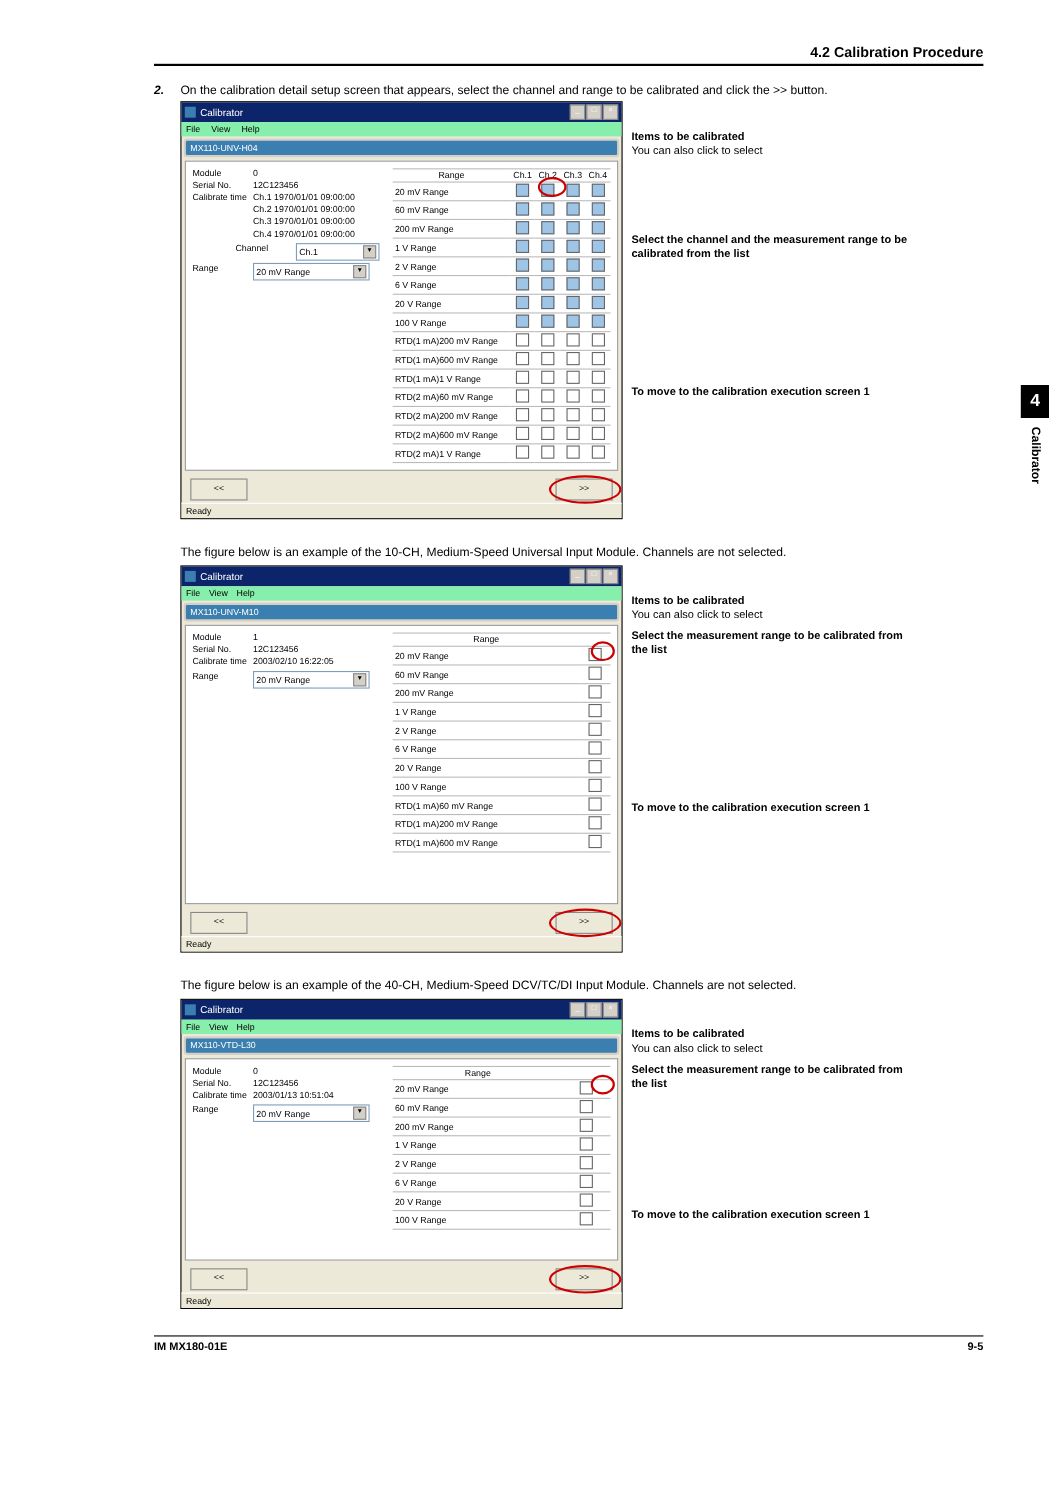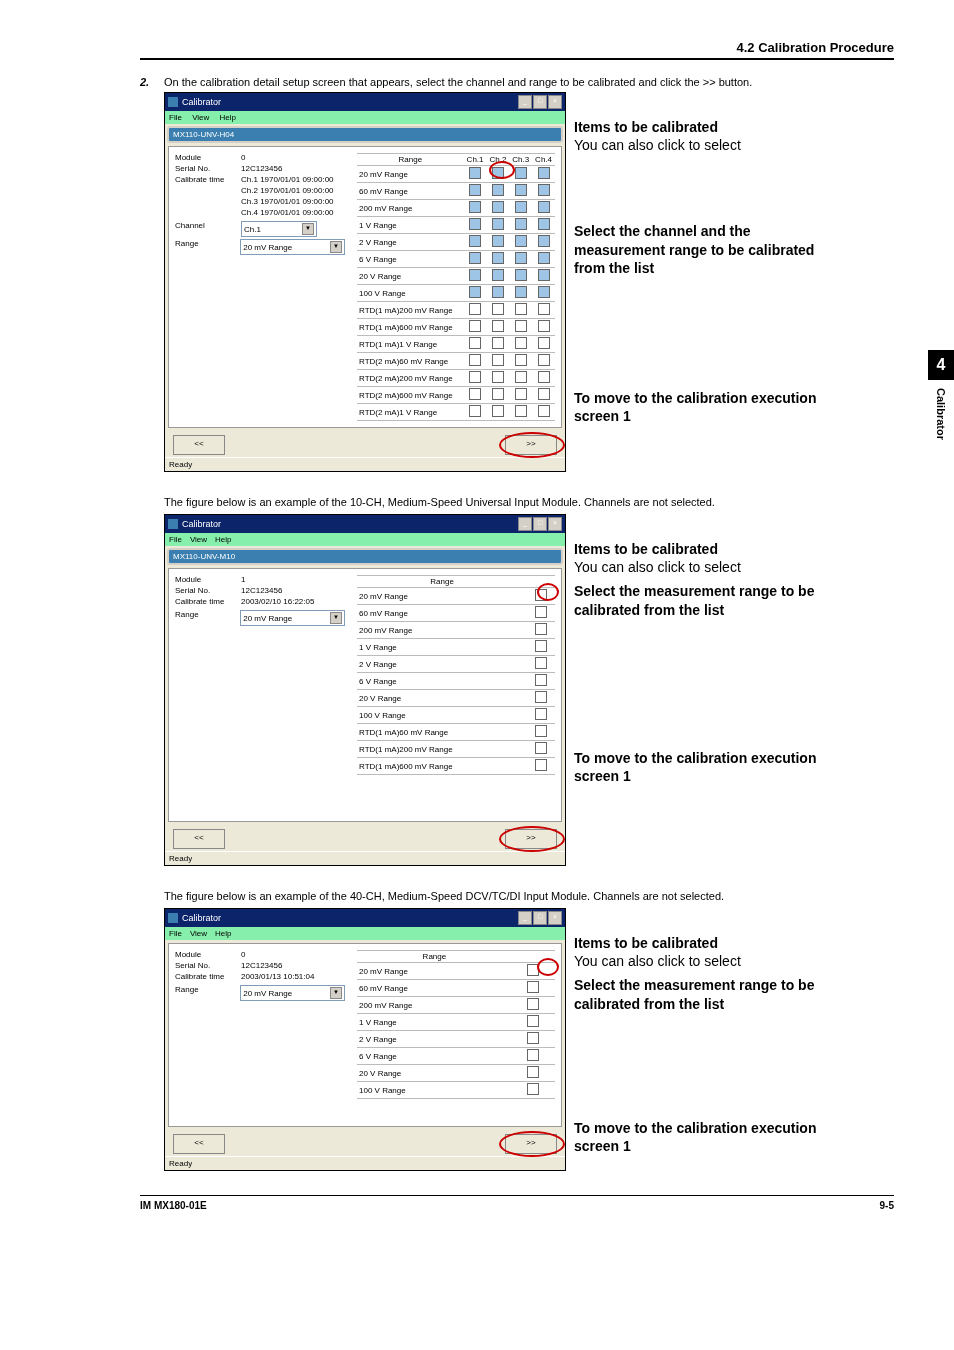--- a/index.html
+++ b/index.html
@@ -56,32 +56,32 @@
   .titlebar-left { display:flex; align-items:center; gap:4px;}
   .tb-icon { width: 10px; height: 10px; background: #3a7fb0; }
   .win-btns { display:flex; gap:1px;}
   .win-btn { width: 12px; height:12px; background:#d4d0c8; border:1px solid #888; line-height:10px; text-align:center; font-size:7px;}
   .menubar { background:#86efac; padding:2px 4px;}
   .menu-item { margin-right:8px; text-decoration: underline; text-decoration-color: transparent;}
   .blueband { background:#3a7fb0; color:#fff; padding:2px 4px; border:2px solid #d4d0c8; border-radius:3px; margin:2px; text-align:left;}
   .content-area { background:#fff; margin:3px; padding:6px; border:1px solid #999; display:flex; gap:12px; position:relative; min-height: 240px;}
   .left-info { width: 170px; }
   .info-row { display:flex; margin-bottom: 2px;}
-  .info-label { width: 66px;}
+  .info-label { width: 55px;}
   .right-list { flex:1; position:relative;}
   .range-table { border-collapse: collapse; width: 100%; }
   .range-table td, .range-table th { border-top: 1px solid #bbb; border-bottom:1px solid #bbb; padding: 1px 2px; font-weight:normal; font-size:8px; }
   .chk { width:10px; height:10px; border:1px solid #666; display:inline-block; background:#fff;}
   .chk.blue { background:#9ec4e6; }
   .statusbar { background:#ece9d8; border-top:1px solid #fff; padding:2px 4px;}
   .nav-btn { width:50px; height:18px; background:#ece9d8; border:1px solid #888; text-align:center; line-height:16px;}
   .bottom-btns { display:flex; justify-content:space-between; padding: 4px 8px 2px 8px;}
   .input-box { border:1px solid #7f9db9; background:#fff; padding:1px 2px; display:flex; align-items:center; justify-content:space-between;}
   .input-box .dd {width:10px; height:10px; background:#d4d0c8; border:1px solid #888; font-size:6px; text-align:center; line-height:8px;}
-  .callouts { font-size: 14px; line-height:1.3; width: 260px;}
+  .callouts { font-size: 10px; line-height:1.3; width: 260px;}
   .callout { margin-bottom: 6px;}
   .callout .title { font-weight:bold; }
   .red-ellipse { border:2px solid #c00; border-radius: 50%; position:absolute; pointer-events:none;}
   .sidebar-tab {
     position: absolute;
     right: 0;
     top: 350px;
     width: 26px;
     text-align:center;
   }
@@ -164,21 +164,21 @@
               <span><span>Ch.2</span>&nbsp;<span>1970/01/01 09:00:00</span></span>
             </div>
           <div class="info-row">
               <span class="info-label"></span>
               <span><span>Ch.3</span>&nbsp;<span>1970/01/01 09:00:00</span></span>
             </div>
           <div class="info-row">
               <span class="info-label"></span>
               <span><span>Ch.4</span>&nbsp;<span>1970/01/01 09:00:00</span></span>
             </div>
-          <div class="info-row" style="margin-top:4px;">
+          <div class="info-row" style="margin-top:4px;justify-content:flex-end;">
             <span class="info-label">Channel</span>
             <span class="input-box" style="width:70px">
               <span>Ch.1</span>
                 <span class="dd">▼</span>
             </span>
           </div>
           <div class="info-row">
             <span class="info-label">Range</span>
             <span class="input-box" style="width:100px">
               <span>20 mV Range</span>
@@ -463,20 +463,21 @@
             <span class="tb-icon"></span>
             <span>Calibrator</span>
           </div>
         <div class="win-btns">
             <span class="win-btn">_</span>
             <span class="win-btn">□</span>
             <span class="win-btn">×</span>
           </div>
         </div>
       <div class="menubar"><span class="menu-item">File</span><span class="menu-item">View</span><span class="menu-item">Help</span></div>
+      <div class="blueband">MX110-VTD-L30</div>
       <div class="content-area">
         <div class="left-info">
           <div class="info-row">
               <span class="info-label">Module</span>
               <span>0</span>
             </div>
           <div class="info-row">
               <span class="info-label">Serial No.</span>
               <span>12C123456</span>
             </div>

